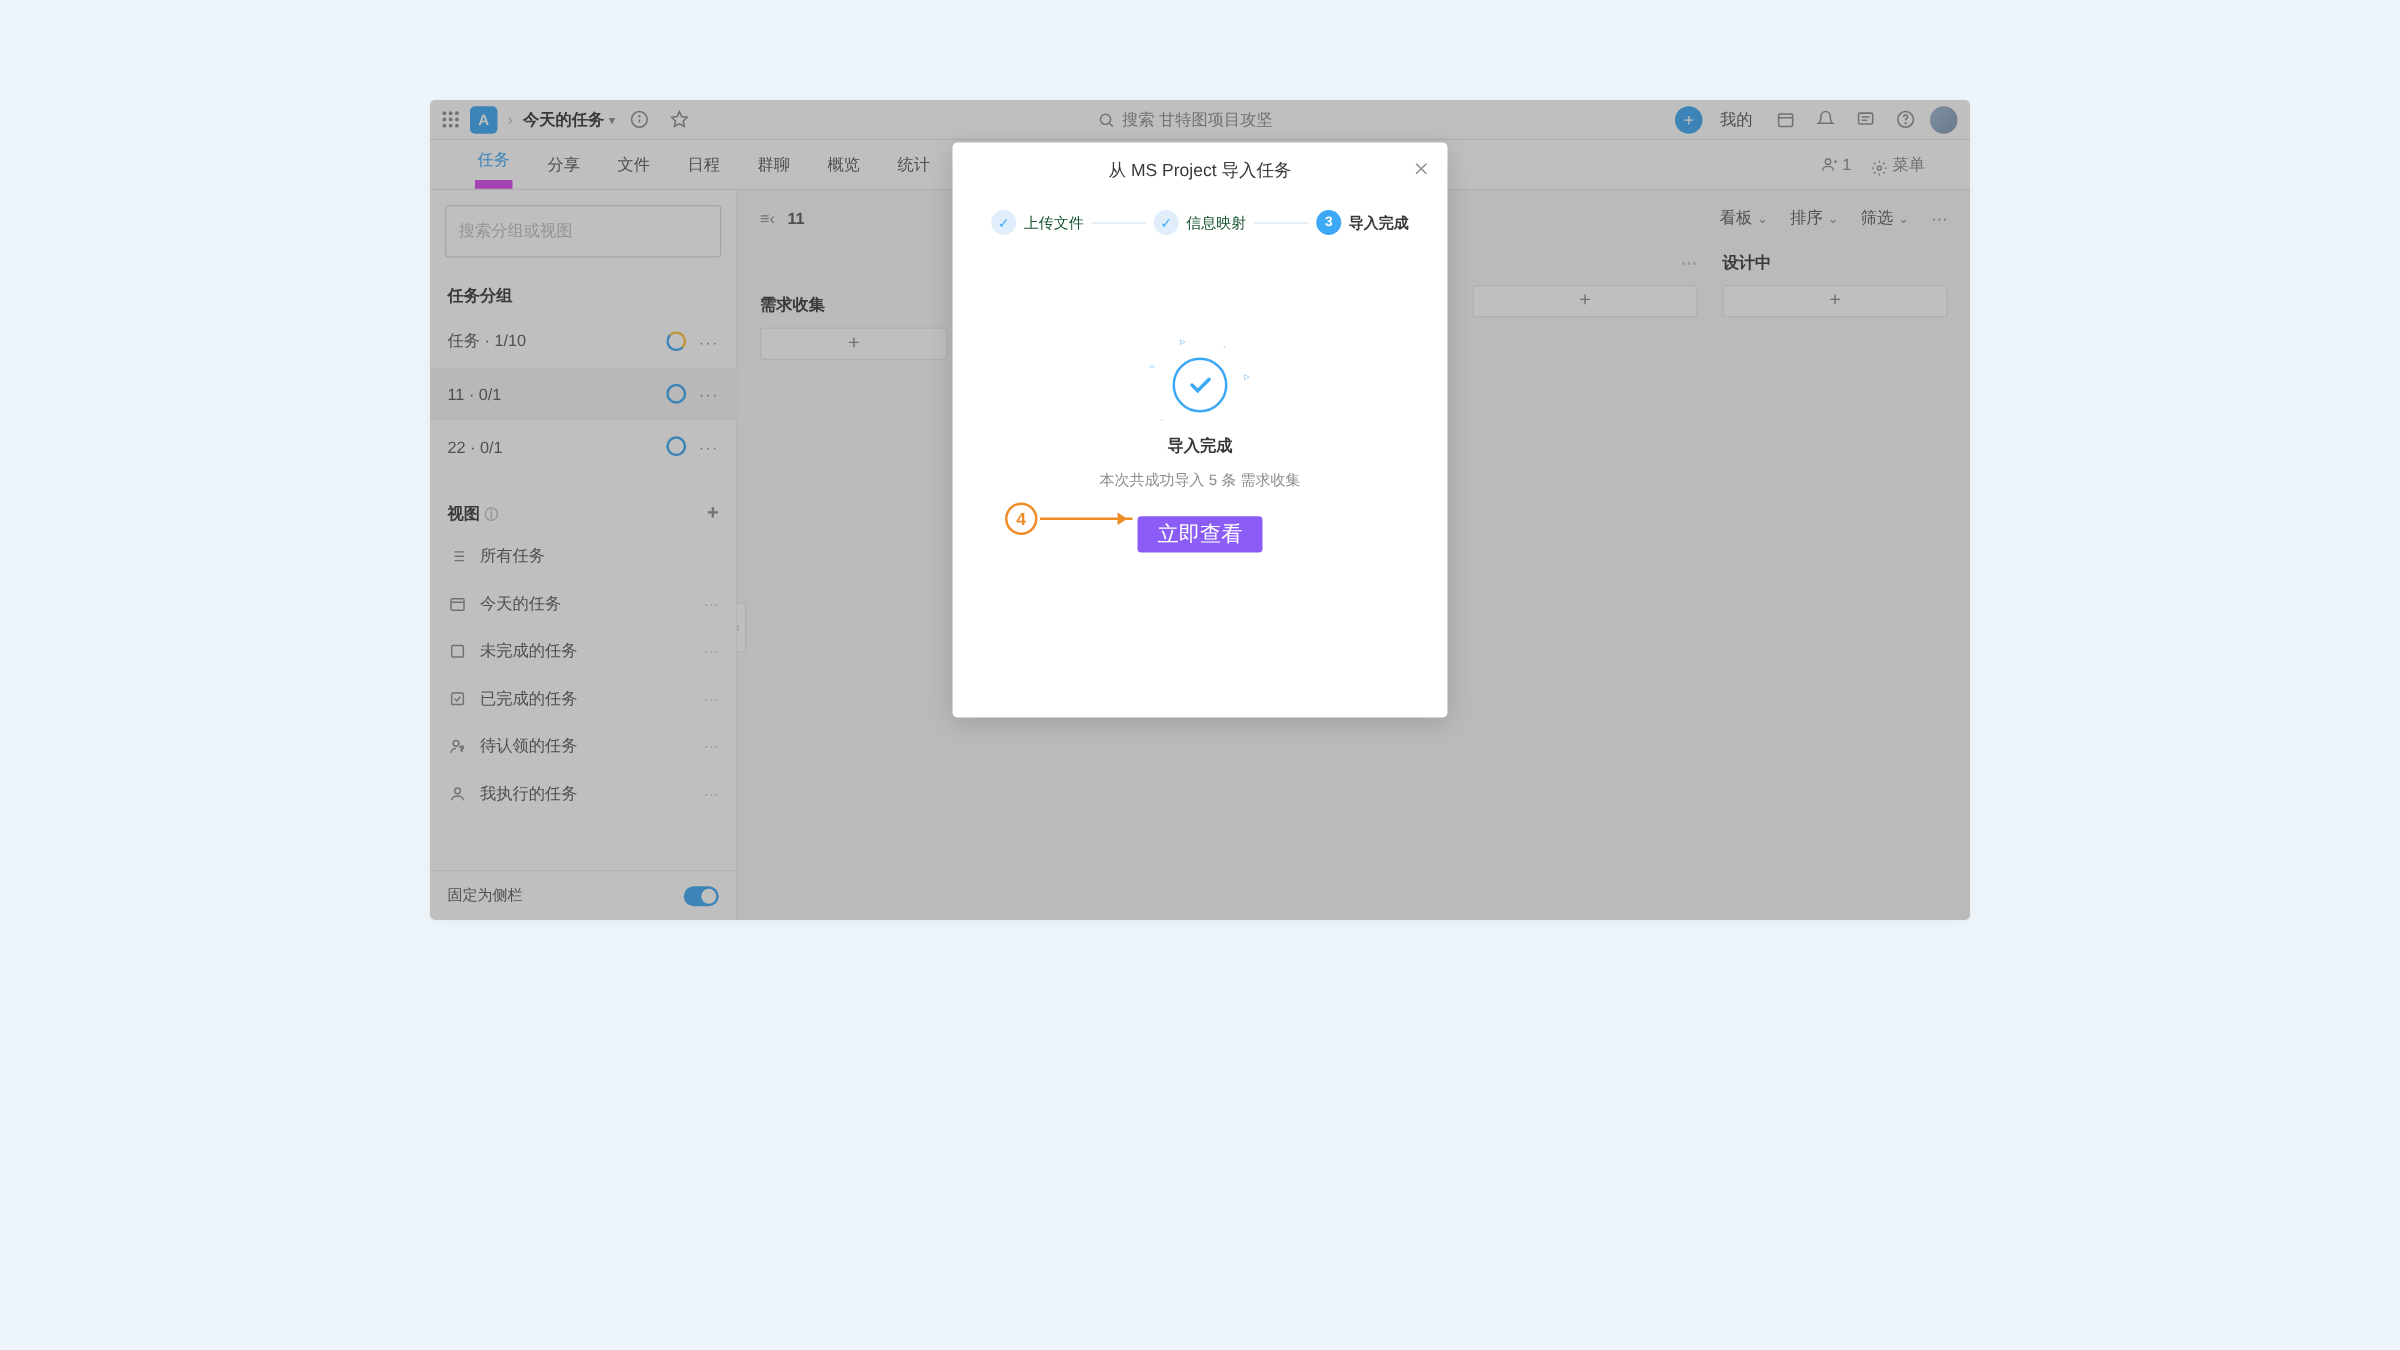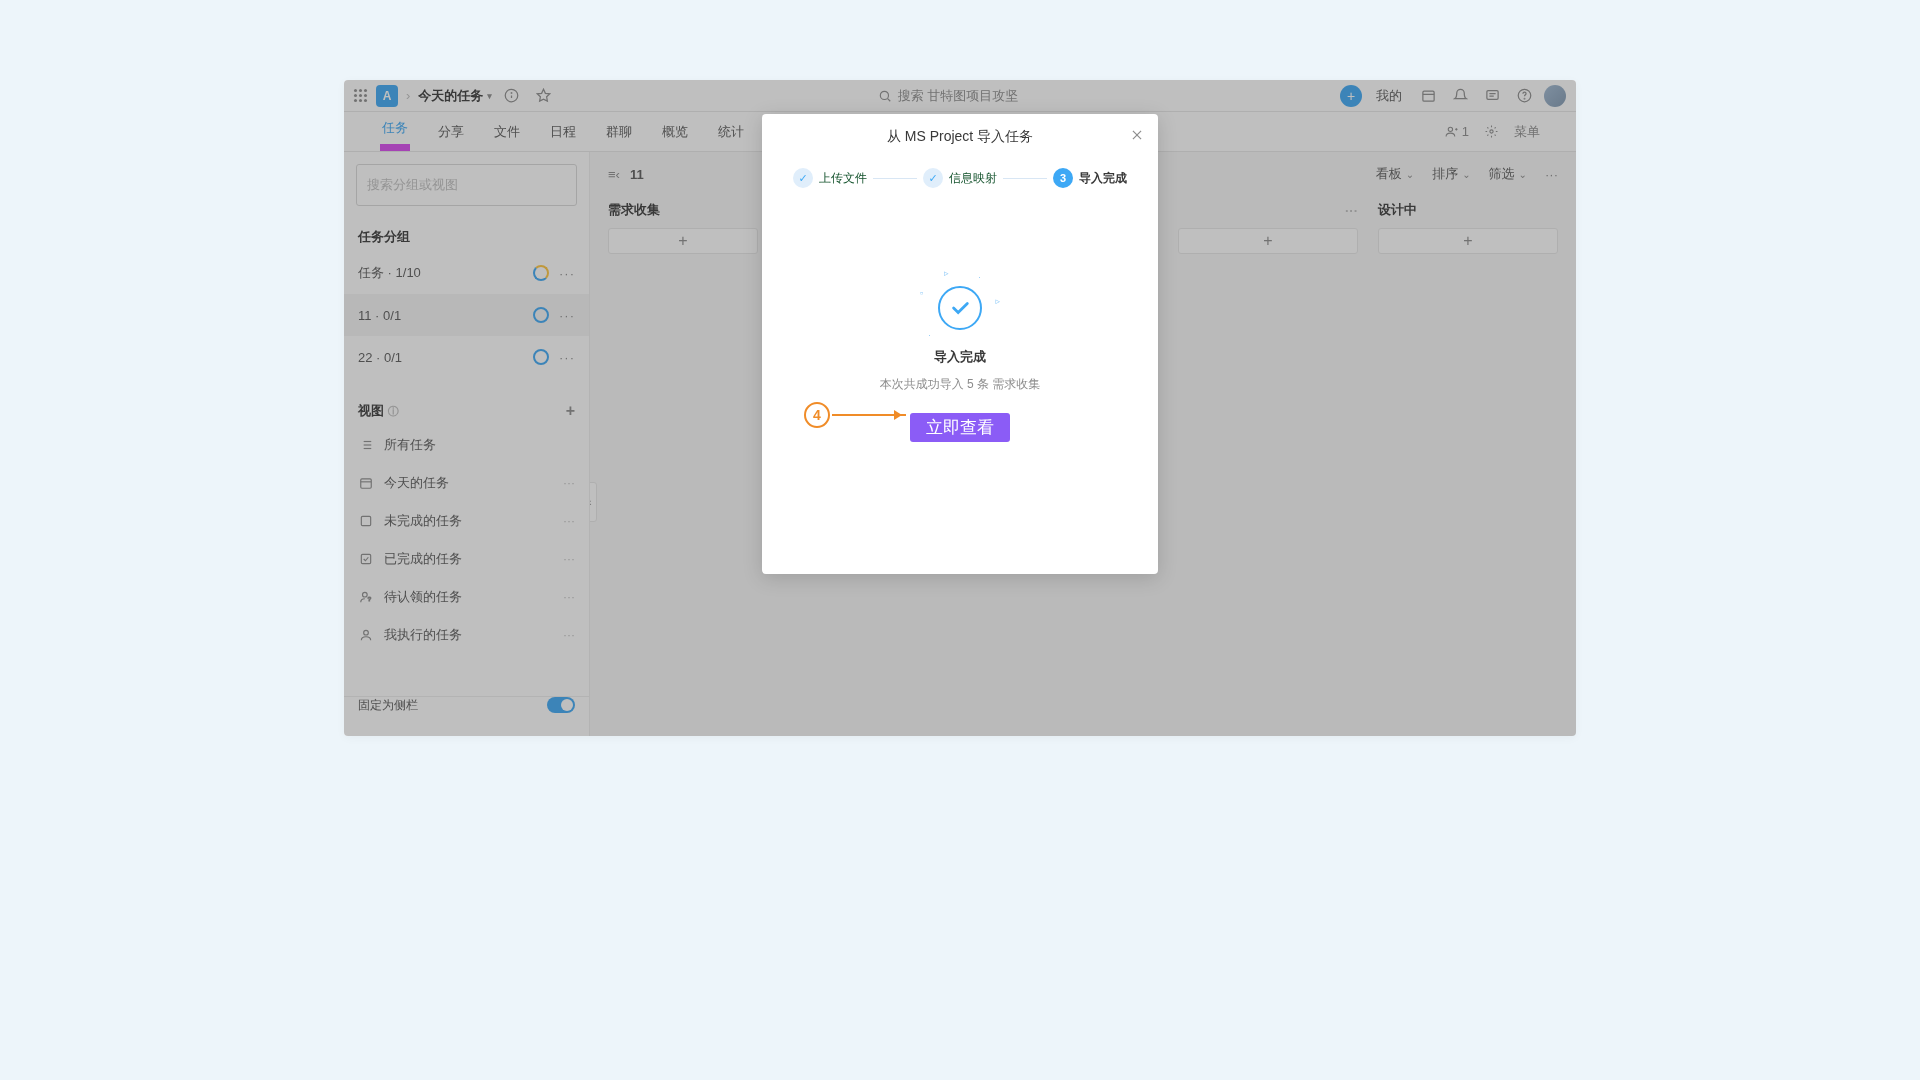--- a/index.html
+++ b/index.html
@@ -34,21 +34,21 @@
 .group-item { height: 42px; display: flex; align-items: center; padding: 0 14px; justify-content: space-between; cursor: pointer; }
 .group-item.selected { background: #f5f5f5; }
 .group-item .ring { width: 16px; height: 16px; border: 2.5px solid #3da8f5; border-radius: 50%; }
 .group-item .ring.multi { border-top-color: #ffc53d; border-right-color: #ffc53d; }
 .group-item .more { color: #8c8c8c; font-size: 13px; letter-spacing: 1px; }
 .group-item .left { display: flex; align-items: center; gap: 0; }
 .view-item { height: 38px; display: flex; align-items: center; padding: 0 14px; gap: 10px; cursor: pointer; justify-content: space-between; color: #595959; }
 .view-item .vi-left { display: flex; align-items: center; gap: 10px; }
 .view-item .ic { width: 16px; height: 16px; display: flex; align-items: center; justify-content: center; color: #8c8c8c; }
 .view-item .more { color: #bfbfbf; font-size: 12px; }
-.sidebar .pin { margin-top: auto; height: 40px; border-top: 1px solid #eee; display: flex; align-items: flex-start; justify-content: space-between; padding: 0 14px; font-size: 12px; color: #595959; }
+.sidebar .pin { margin-top: auto; height: 40px; border-top: 1px solid #eee; display: flex; align-items: center; justify-content: space-between; padding: 0 14px; font-size: 12px; color: #595959; }
 .toggle { width: 28px; height: 16px; background: #3da8f5; border-radius: 8px; position: relative; }
 .toggle::after { content: ""; position: absolute; right: 2px; top: 2px; width: 12px; height: 12px; background: #fff; border-radius: 50%; }
 
 
 .board { flex: 1; position: relative; padding: 0 12px; overflow: hidden; }
 .board-bar { height: 44px; display: flex; align-items: center; gap: 10px; padding: 0 6px; color: #595959; font-size: 13px; position: relative; }
 .board-bar .right-controls { position: absolute; right: 6px; display: flex; align-items: center; gap: 18px; color: #595959; }
 .chev { font-size: 10px; color: #8c8c8c; margin-left: 4px; }
 .columns { display: flex; gap: 20px; padding: 0 6px; }
 .col { flex: 0 0 240px; }
@@ -188,21 +188,21 @@
     <div class="right">
       <span style="display:flex;align-items:center;gap:4px;">
         <svg width="13" height="13" viewBox="0 0 24 24" fill="none" stroke="#8c8c8c" stroke-width="2">
             <circle cx="10" cy="8" r="4"></circle>
             <path d="M2 21c0-4 4-6 8-6s8 2 8 6"></path>
             <line x1="19" y1="8" x2="23" y2="8"></line>
             <line x1="21" y1="6" x2="21" y2="10"></line>
           </svg>
         <span>1</span>
       </span>
-      <span style="display:flex;align-items:center;gap:16px;">
+      <span style="display:flex;align-items:flex-end;gap:4px;">
         <svg width="13" height="13" viewBox="0 0 24 24" fill="none" stroke="#8c8c8c" stroke-width="2">
             <circle cx="12" cy="12" r="3"></circle>
             <path d="M12 1v3m0 16v3M4.2 4.2l2.1 2.1m11.4 11.4l2.1 2.1M1 12h3m16 0h3M4.2 19.8l2.1-2.1m11.4-11.4l2.1-2.1"></path>
           </svg>
         <span>菜单</span>
       </span>
     </div>
   </div>
 
   <div class="workspace">
@@ -334,21 +334,21 @@
         <span style="color:#8c8c8c;">≡‹</span>
         <span style="font-weight:600;">11</span>
         <div class="right-controls">
           <span><span>看板</span><span class="chev">⌄</span></span>
           <span><span>排序</span><span class="chev">⌄</span></span>
           <span><span>筛选</span><span class="chev">⌄</span></span>
           <span style="color:#8c8c8c;">···</span>
         </div>
       </div>
       <div class="columns">
-        <div class="col" style="flex:0 0 150px;">
+        <div class="col" style="flex:0 0 150px;margin-top:34px;">
           <div class="col-head">
               <span>需求收集</span>
             </div>
           <div class="addcard">+</div>
         </div>
         <div class="col" style="flex:0 0 380px;"></div>
         <div class="col" style="flex:0 0 180px;">
           <div class="col-head">
               <span></span>
               <span style="color:#bfbfbf;">···</span>

